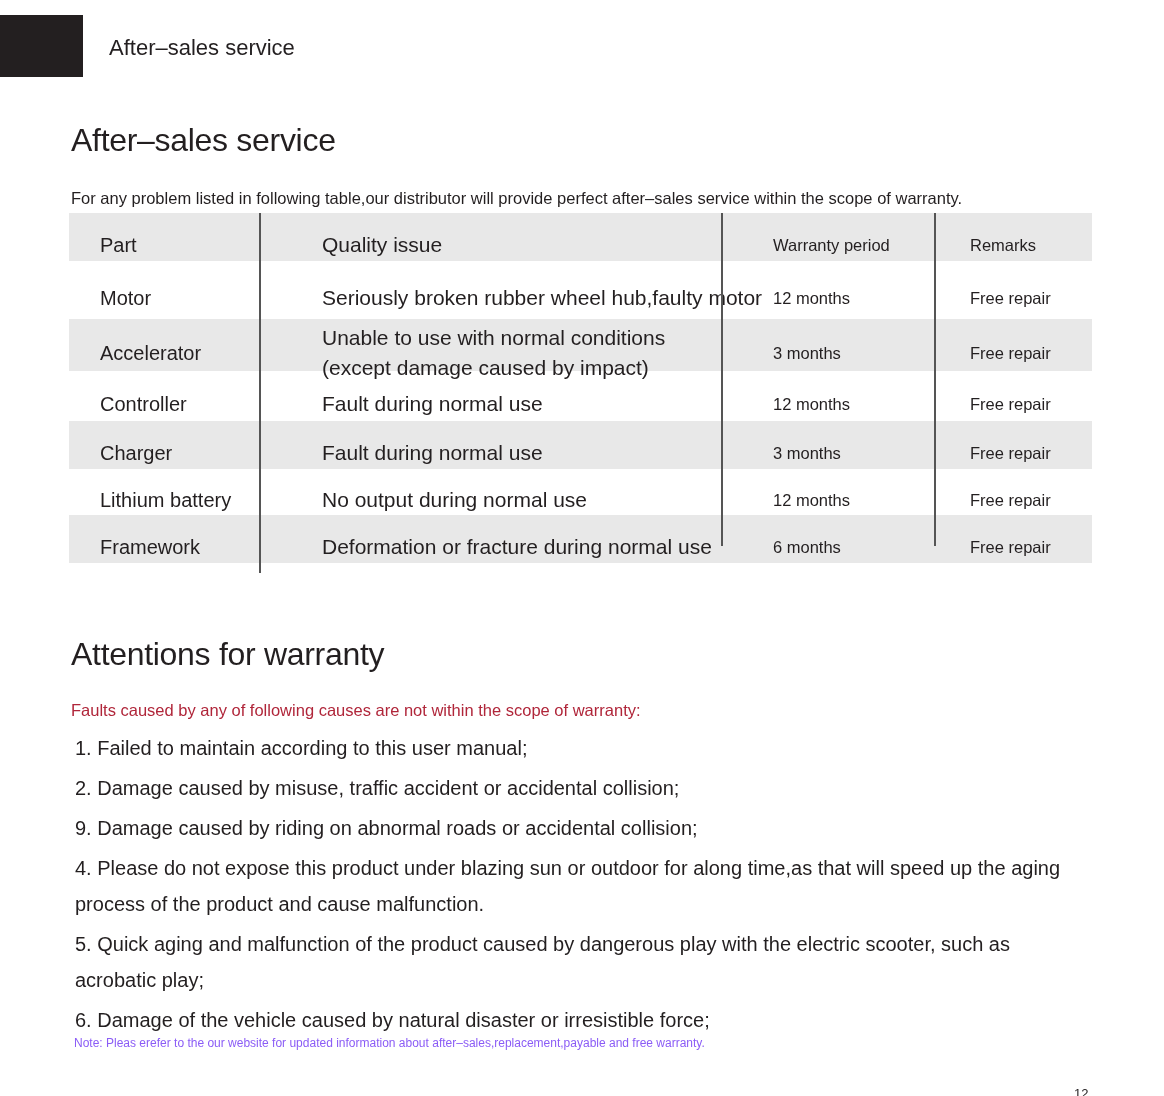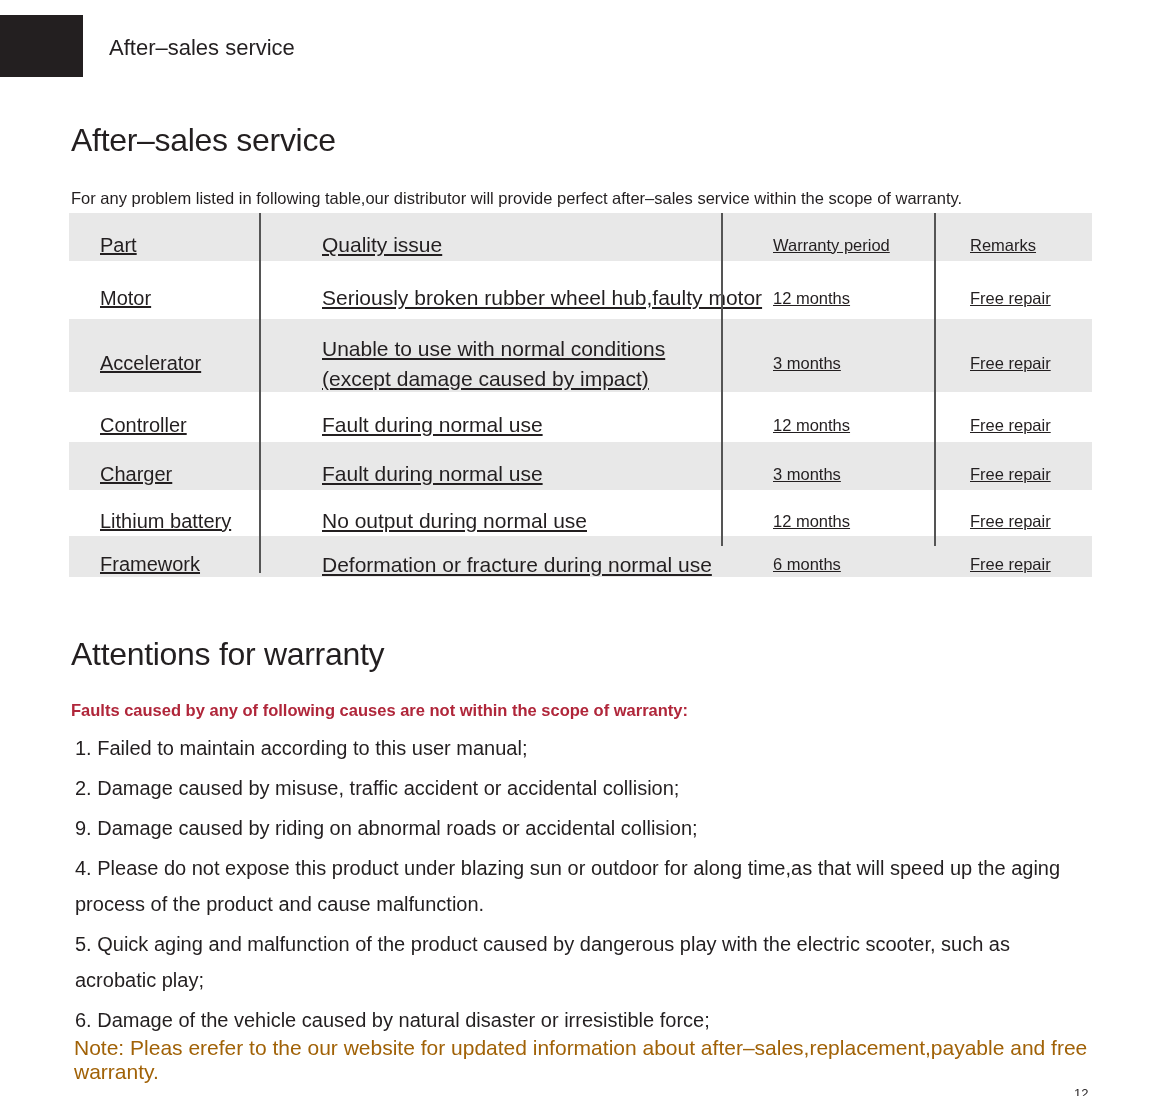--- a/index.html
+++ b/index.html
@@ -9,31 +9,31 @@
       font-family: "Liberation Sans", sans-serif;
     }
     .header-block { position: absolute; left: 0; top: 15px; width: 83px; height: 62px; background: #231f20; }
     .header-title { position: absolute; left: 109px; top: 35px; font-size: 22px; color: #231f20; }
     .section-title { position: absolute; left: 71px; font-size: 32px; color: #231f20; letter-spacing: -0.3px; }
     .intro { position: absolute; left: 71px; top: 177px; font-size: 16.5px; color: #231f20; margin-top: 12px; }
 
     .table { position: absolute; left: 69px; top: 213px; width: 1023px; }
     .row { position: relative; width: 1023px; }
     .row.shaded { background: #e8e8e8; }
-    .cell { position: absolute; top: 16px; bottom: 0; display: flex; align-items: center; text-decoration: underline; }
+    .cell { position: absolute; top: 16px; bottom: 0; display: flex; align-items: center; }
     .c-part { left: 31px; font-size: 20px; }
     .c-issue { left: 253px; font-size: 21px; line-height: 30px; flex-direction: column; justify-content: center; align-items: flex-start; }
     .c-period { left: 704px; font-size: 16.5px; }
     .c-remarks { left: 901px; font-size: 16.5px; }
     .vline { position: absolute; width: 1.5px; background: #555; }
 
-    .red-intro { position: absolute; left: 71px; top: 701px; font-size: 16.5px; color: #b0263a; font-weight: bold; }
+    .red-intro { position: absolute; left: 71px; top: 701px; font-size: 16.5px; color: #b0263a; }
     .list { position: absolute; left: 71px; top: 726px; width: 1000px; font-size: 20px; line-height: 36px; color: #231f20; }
     .list div { margin: 4px; }
-    .note { position: absolute; left: 74px; top: 1036px; font-size: 21px; color: #a16207; }
+    .note { position: absolute; left: 74px; top: 1036px; font-size: 12px; color: #8b5cf6; }
     .page-num { position: absolute; left: 1074px; top: 1086px; font-size: 13px; color: #231f20; }
   </style>
 </head>
 <body>
 
 <div class="header-block"></div>
 <div class="header-title">After–sales service</div>
 
 <div class="section-title" style="top:122px;">After–sales service</div>
 <div class="intro">For any problem listed in following table,our distributor will provide perfect after–sales service within the scope of warranty.</div>
@@ -49,21 +49,21 @@
   </div>
   <div id="table-body">
       <div class="row" style="height: 58px;">
         <div class="cell c-part">Motor</div>
         <div class="cell c-issue">
           <span>Seriously broken rubber wheel hub,faulty motor</span>
         </div>
         <div class="cell c-period">12 months</div>
         <div class="cell c-remarks">Free repair</div>
       </div>
-      <div class="row shaded" style="height: 73px;">
+      <div class="row shaded" style="height: 52px;">
         <div class="cell c-part">Accelerator</div>
         <div class="cell c-issue">
           <span>Unable to use with normal conditions</span>
           <span>(except damage caused by impact)</span>
         </div>
         <div class="cell c-period">3 months</div>
         <div class="cell c-remarks">Free repair</div>
       </div>
       <div class="row" style="height: 50px;">
         <div class="cell c-part">Controller</div>
@@ -82,21 +82,21 @@
         <div class="cell c-remarks">Free repair</div>
       </div>
       <div class="row" style="height: 46px;">
         <div class="cell c-part">Lithium battery</div>
         <div class="cell c-issue">
           <span>No output during normal use</span>
         </div>
         <div class="cell c-period">12 months</div>
         <div class="cell c-remarks">Free repair</div>
       </div>
-      <div class="row shaded" style="height: 41px;">
+      <div class="row shaded" style="height: 48px;">
         <div class="cell c-part">Framework</div>
         <div class="cell c-issue">
           <span>Deformation or fracture during normal use</span>
         </div>
         <div class="cell c-period">6 months</div>
         <div class="cell c-remarks">Free repair</div>
       </div>
     </div>
   <div class="vline" style="left:190px; top:0; height:360px;"></div>
   <div class="vline" style="left:652px; top:0; height:333px;"></div>

